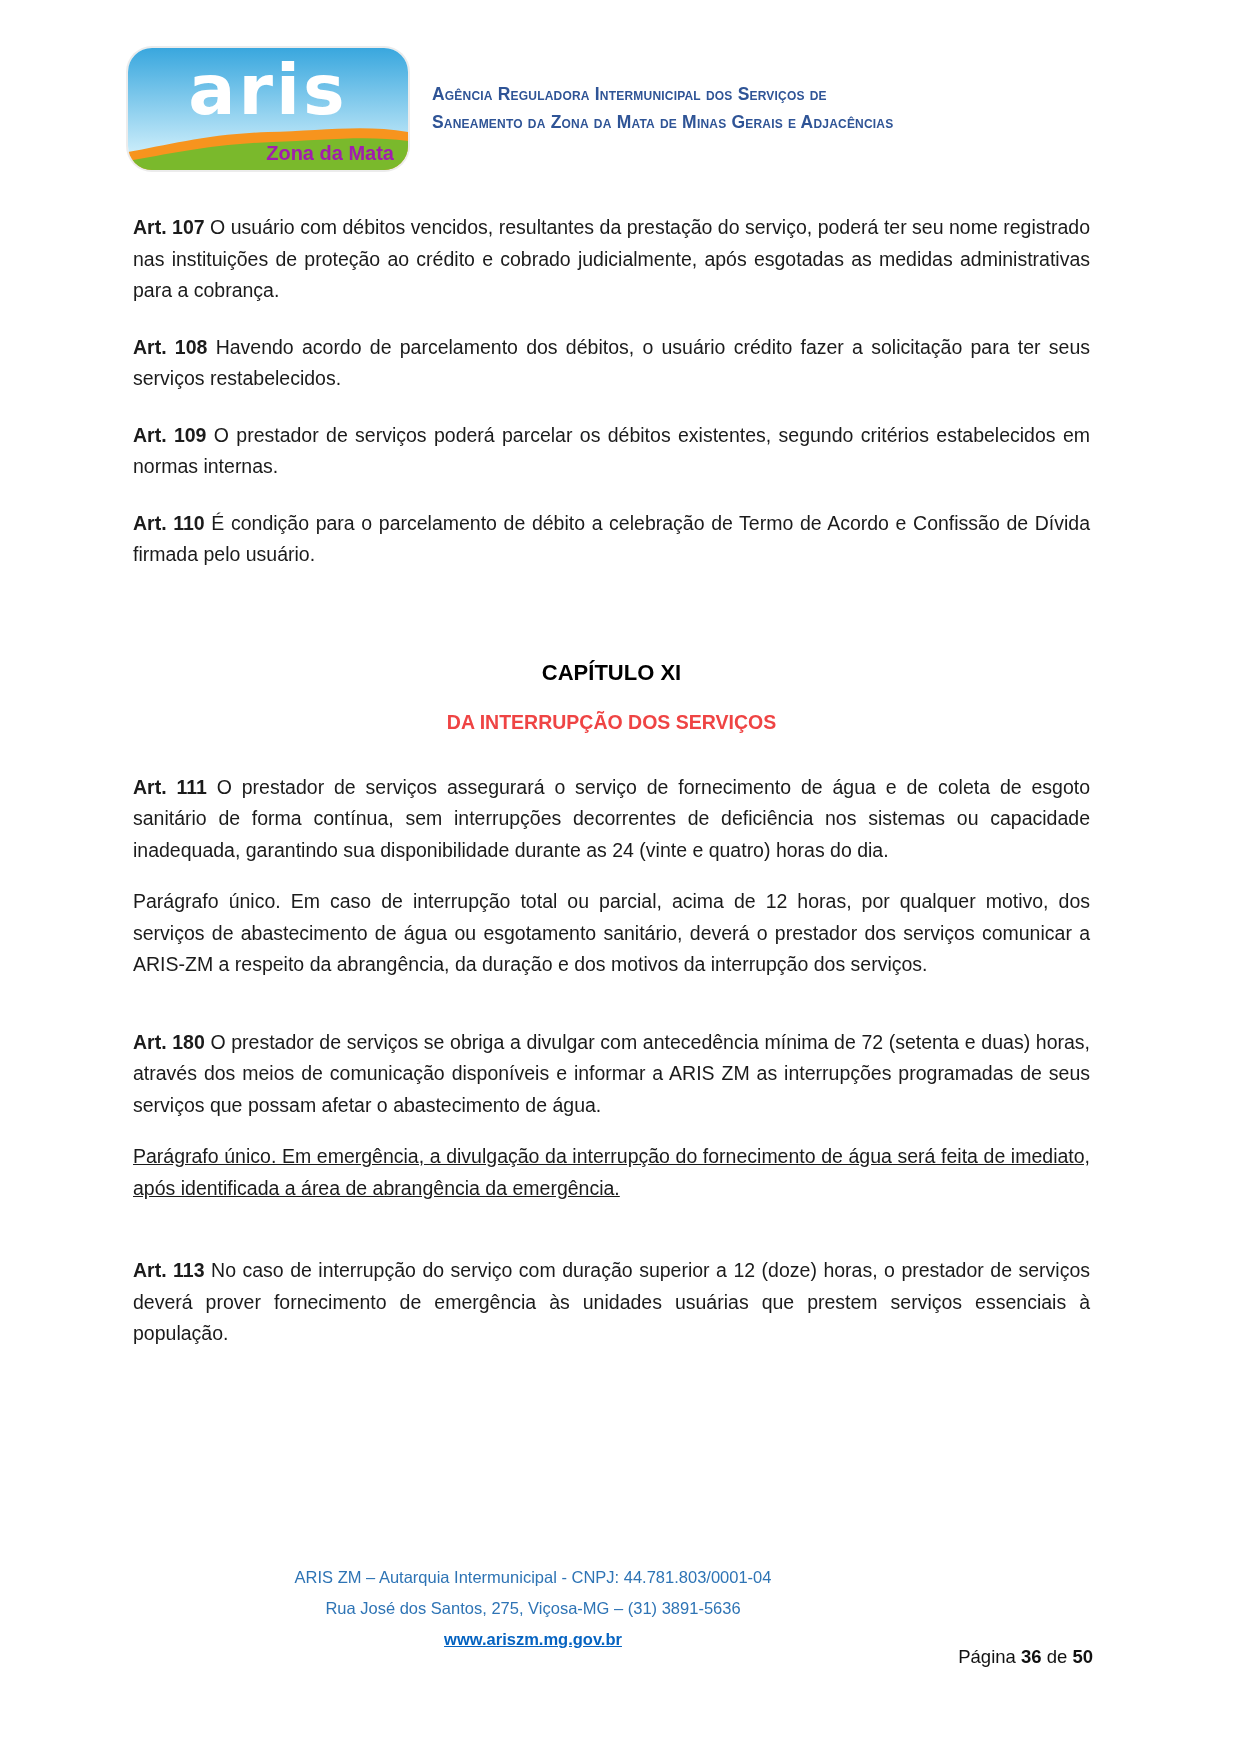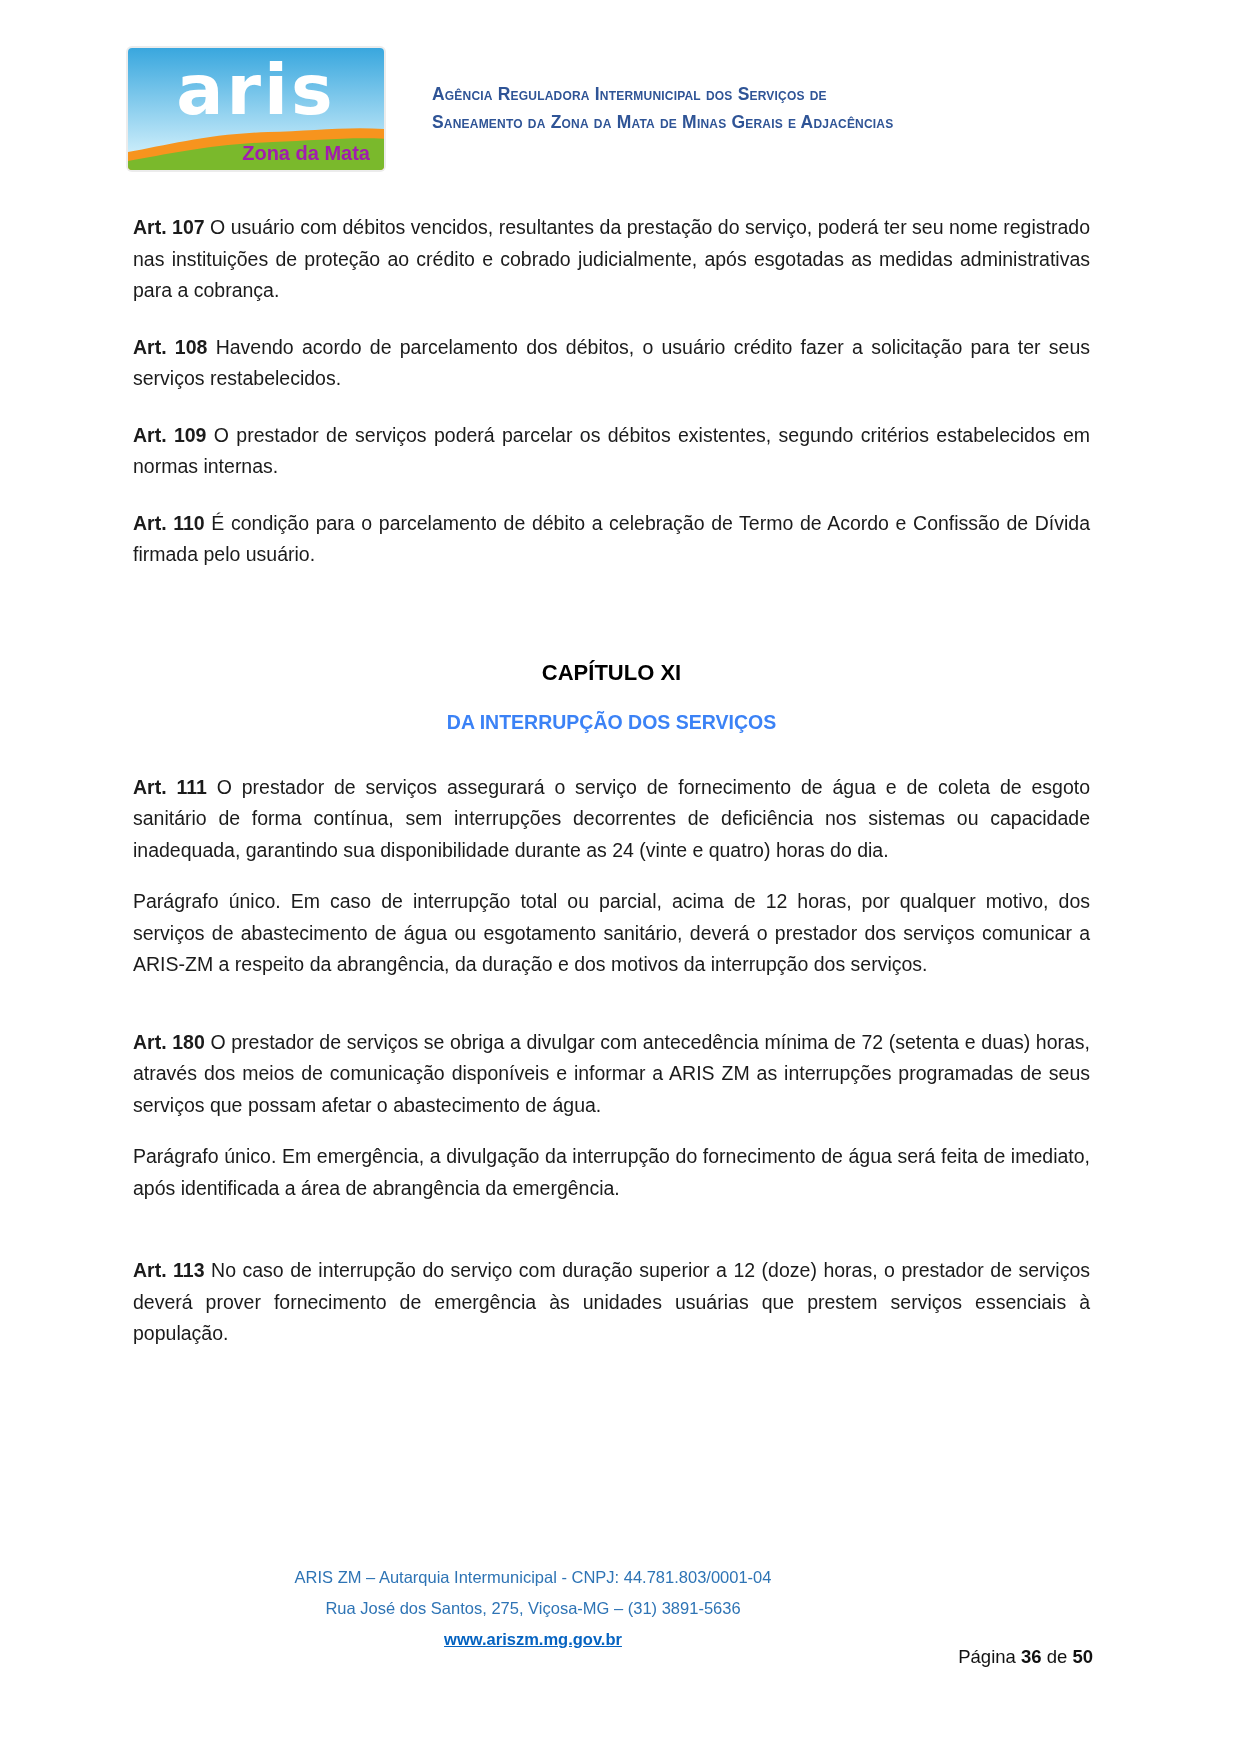--- a/index.html
+++ b/index.html
@@ -7,22 +7,22 @@
     position:relative;
     width:1241px;height:1755px;
     background:#ffffff;
     font-family:"Liberation Sans","DejaVu Sans",sans-serif;
     color:#1b1b1b;
     overflow:hidden;
   }
 
   
   .logo{
-    position:absolute;left:128px;top:48px;width:256px;height:122px;
-    border-radius:4px;overflow:hidden;
+    position:absolute;left:128px;top:48px;width:280px;height:122px;
+    border-radius:24px;overflow:hidden;
     box-shadow:0 0 0 2px #ececec;
   }
   .logo svg{position:absolute;inset:0;}
   .logo-brand{
     position:absolute;left:0;right:0;top:2px;text-align:center;
     font-family:"DejaVu Sans",sans-serif;
     font-weight:bold;font-size:70px;line-height:80px;letter-spacing:3px;
     color:#ffffff;
   }
   .logo-region{
@@ -45,29 +45,29 @@
   
   .content{
     position:absolute;left:133px;top:196px;width:957px;
     font-size:19.5px;line-height:31.5px;
     text-align:justify;
   }
   .content p{margin:16px 0 25px 0;}
   .lead{font-weight:bold;}
   .mb-sm{margin-bottom:20px !important;}
   .mb-lg{margin-bottom:46px !important;}
-  .mb-xl2{margin-bottom:51px !important;}
+  .mb-xl2{margin-bottom:51px !important;text-decoration:underline;}
   .mb-xxl{margin-bottom:87px !important;}
   .chapter-title{
     text-align:center;font-weight:bold;font-size:22px;line-height:30px;
     margin:15px 0 20px 0;color:#000;
   }
   .chapter-subtitle{
     text-align:center;font-weight:bold;font-size:19.5px;line-height:28px;
-    margin:0 0 36px 0;color:#3b82f6;
+    margin:0 0 36px 0;color:#ef4444;
   }
 
   
   .footer-block{
     position:absolute;left:133px;top:1562px;width:800px;
     text-align:center;
     color:#2E74B5;
     font-size:16.5px;line-height:31px;
   }
   .footer-link{

